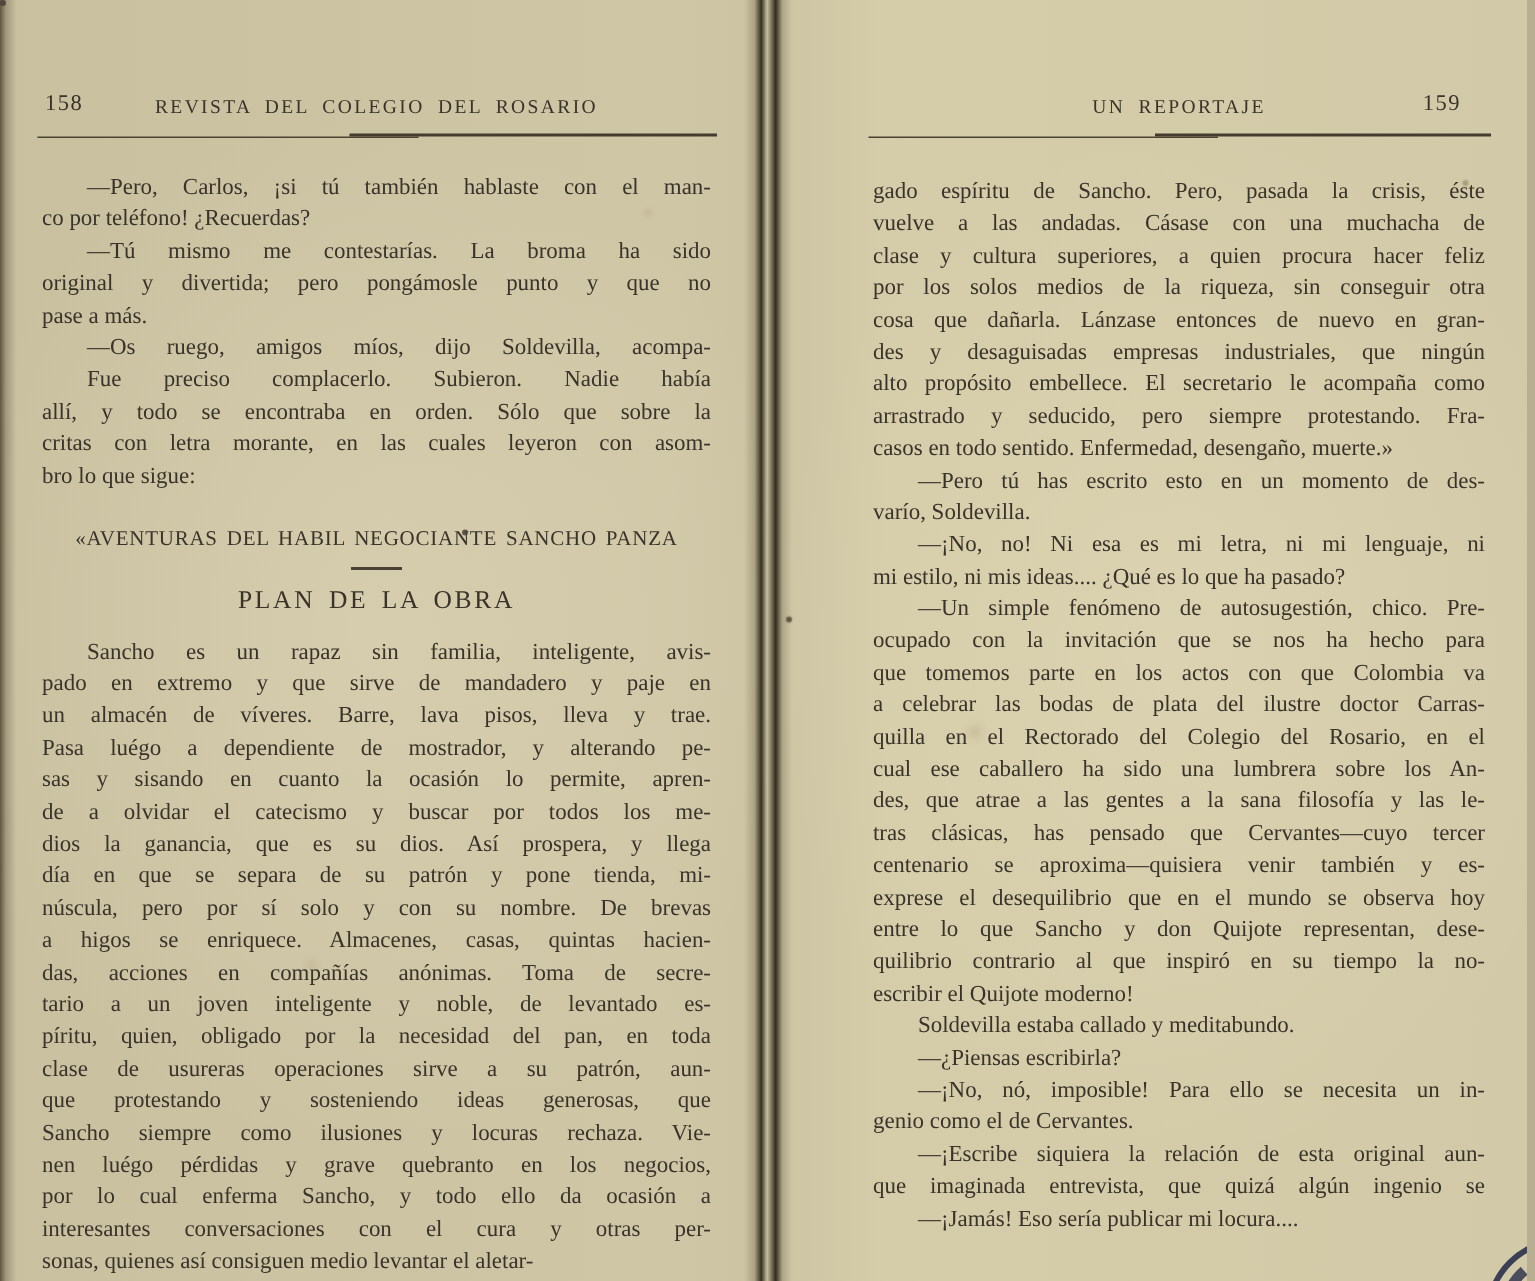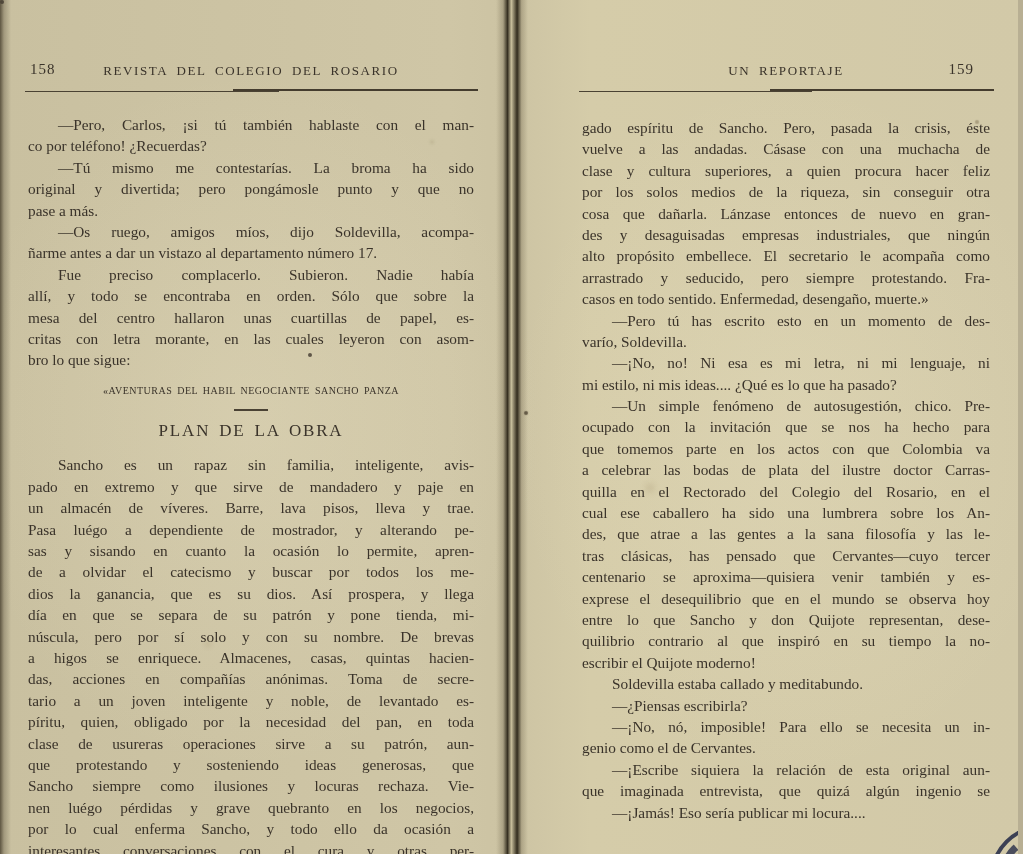--- a/index.html
+++ b/index.html
@@ -27,21 +27,21 @@
   .rule{position:relative;height:4px;margin-top:3px;}
   .rule::before{content:"";position:absolute;left:-3px;top:1.6px;width:57%;height:1.6px;background:#4a4233;}
   .rule::after{content:"";position:absolute;right:-4px;top:.4px;width:55%;height:1.8px;background:#443c2e;}
 
   .body{margin-top:21px;font-size:15.3px;}
   .page.right .body{margin-top:24px;}
   .ln{height:21.4px;line-height:21.4px;text-align:justify;text-align-last:justify;overflow:hidden;}
   .ln.last{text-align-last:left;}
   .ln.first{text-indent:30px;}
 
-  .heading{margin-top:9px;height:21.4px;line-height:21.4px;text-align:center;font-size:10px;letter-spacing:.5px;word-spacing:2px;}
+  .heading{margin-top:21px;height:21.4px;line-height:21.4px;text-align:center;font-size:14px;letter-spacing:.5px;word-spacing:2px;}
   .divider{width:34px;height:2px;background:#4a4234;margin:8px auto 9px;}
   .subheading{height:21.4px;line-height:21.4px;text-align:center;font-size:17px;letter-spacing:1.8px;word-spacing:3px;margin-bottom:13px;}
 
   .gutter{
     position:absolute;left:496px;top:0;width:32px;height:854px;pointer-events:none;
     background:linear-gradient(90deg,
       rgba(92,82,58,0) 0%,
       rgba(92,82,58,.30) 22%,
       rgba(28,22,10,.85) 36%,
       rgba(196,186,148,.45) 48%,
@@ -81,26 +81,24 @@
           <div class="ln first">—Pero, Carlos, ¡si tú también hablaste con el man-</div>
           <div class="ln last">co por teléfono! ¿Recuerdas?</div>
         </div>
         <div class="para">
           <div class="ln first">—Tú mismo me contestarías. La broma ha sido</div>
           <div class="ln">original y divertida; pero pongámosle punto y que no</div>
           <div class="ln last">pase a más.</div>
         </div>
         <div class="para">
           <div class="ln first">—Os ruego, amigos míos, dijo Soldevilla, acompa-</div>
-          <div class="ln last">ñarme antes a dar un vistazo al departamento número 17.</div>
         </div>
         <div class="para">
           <div class="ln first">Fue preciso complacerlo. Subieron. Nadie había</div>
           <div class="ln">allí, y todo se encontraba en orden. Sólo que sobre la</div>
-          <div class="ln">mesa del centro hallaron unas cuartillas de papel, es-</div>
           <div class="ln">critas con letra morante, en las cuales leyeron con asom-</div>
           <div class="ln last">bro lo que sigue:</div>
         </div>
         <div class="heading">«AVENTURAS DEL HABIL NEGOCIANTE SANCHO PANZA</div>
         <div class="divider"></div>
         <div class="subheading">PLAN DE LA OBRA</div>
         <div class="para">
           <div class="ln first">Sancho es un rapaz sin familia, inteligente, avis-</div>
           <div class="ln">pado en extremo y que sirve de mandadero y paje en</div>
           <div class="ln">un almacén de víveres. Barre, lava pisos, lleva y trae.</div>

